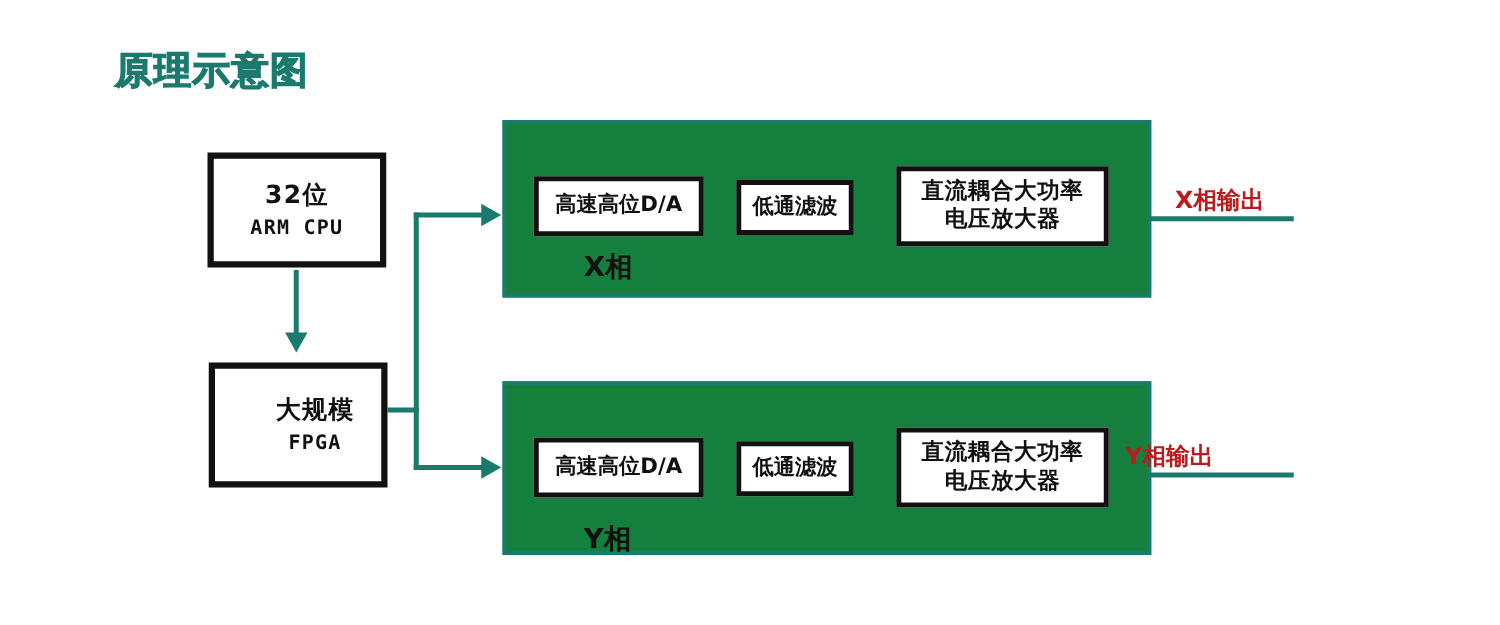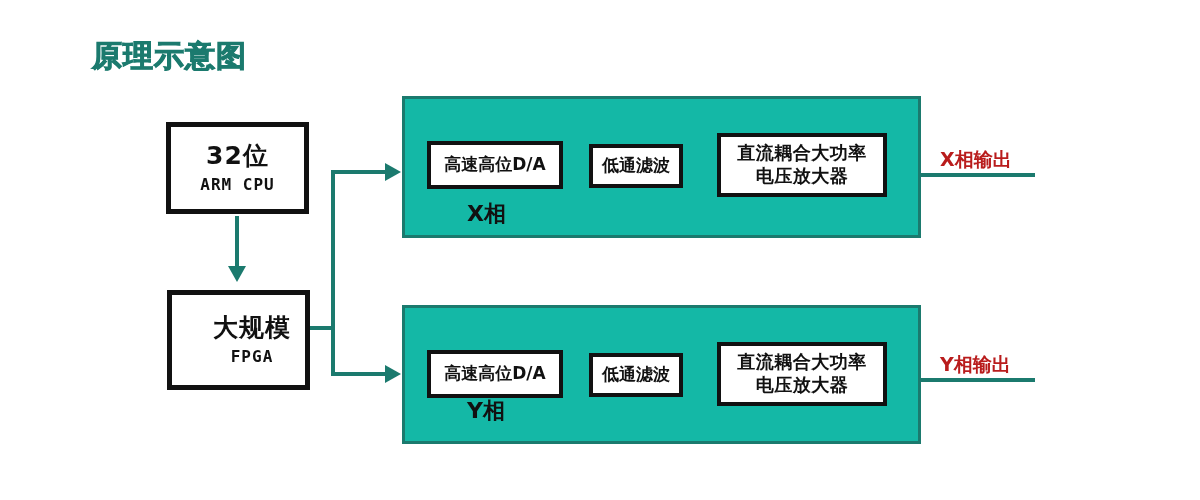--- a/index.html
+++ b/index.html
@@ -44,41 +44,41 @@
     justify-content: center;
     color: #111111;
     text-align: center;
     line-height: 1.18;
   }
   .blk-main {
     border-width: 5px;
   }
   .blk-main .l1 {
     font-family: "DejaVu Sans", sans-serif;
-    font-size: 25px;
+    font-size: 20px;
     font-weight: bold;
     letter-spacing: 1px;
   }
   .blk-main .l2 {
     font-family: "DejaVu Sans Mono", monospace;
     font-size: 16px;
     font-weight: bold;
     letter-spacing: 1px;
     margin-top: 6px;
   }
 
   #cpu-block  { left: 166px; top: 122px; width: 143px; height: 92px; }
   #fpga-block { left: 167px; top: 290px; width: 143px; height: 100px; padding-left: 27px; }
 
   
   .phase-container {
     position: absolute;
     box-sizing: border-box;
     border: 3px solid #1b7a6e;
-    background: #14b8a6;
+    background: #15803d;
     text-decoration: underline;
   }
   #phase-x-container { left: 402px; top: 96px;  width: 519px; height: 142px; }
   #phase-y-container { left: 402px; top: 305px; width: 519px; height: 139px; }
 
   
   .stage {
     position: absolute;
     box-sizing: border-box;
     background: #ffffff;
@@ -203,26 +203,26 @@
     </div>
   </div>
 
   <div class="wire-h" style="left:919px; top:173px; width:116px;"></div>
   <div class="out-label" style="left:940px; top:147px;">X相输出</div>
 
   <div class="phase-container" id="phase-y-container">
     <div class="stage stage-da" style="left:22px; top:42px;">
       <span class="l1">高速高位D/A</span>
     </div>
-    <div class="phase-label" style="left:62px; top:88px;">Y相</div>
+    <div class="phase-label" style="left:62px; top:108px;">Y相</div>
     <div class="stage stage-lpf" style="left:184px; top:45px;">
       <span class="l1">低通滤波</span>
     </div>
     <div class="stage stage-amp" style="left:312px; top:34px;">
       <span class="l1">直流耦合大功率</span>
       <span class="l2">电压放大器</span>
     </div>
   </div>
 
   <div class="wire-h" style="left:919px; top:378px; width:116px;"></div>
-  <div class="out-label" style="left:940px; top:352px;">Y相输出</div>
+  <div class="out-label" style="left:900px; top:352px;">Y相输出</div>
 
 </div>
 
 </body></html>

